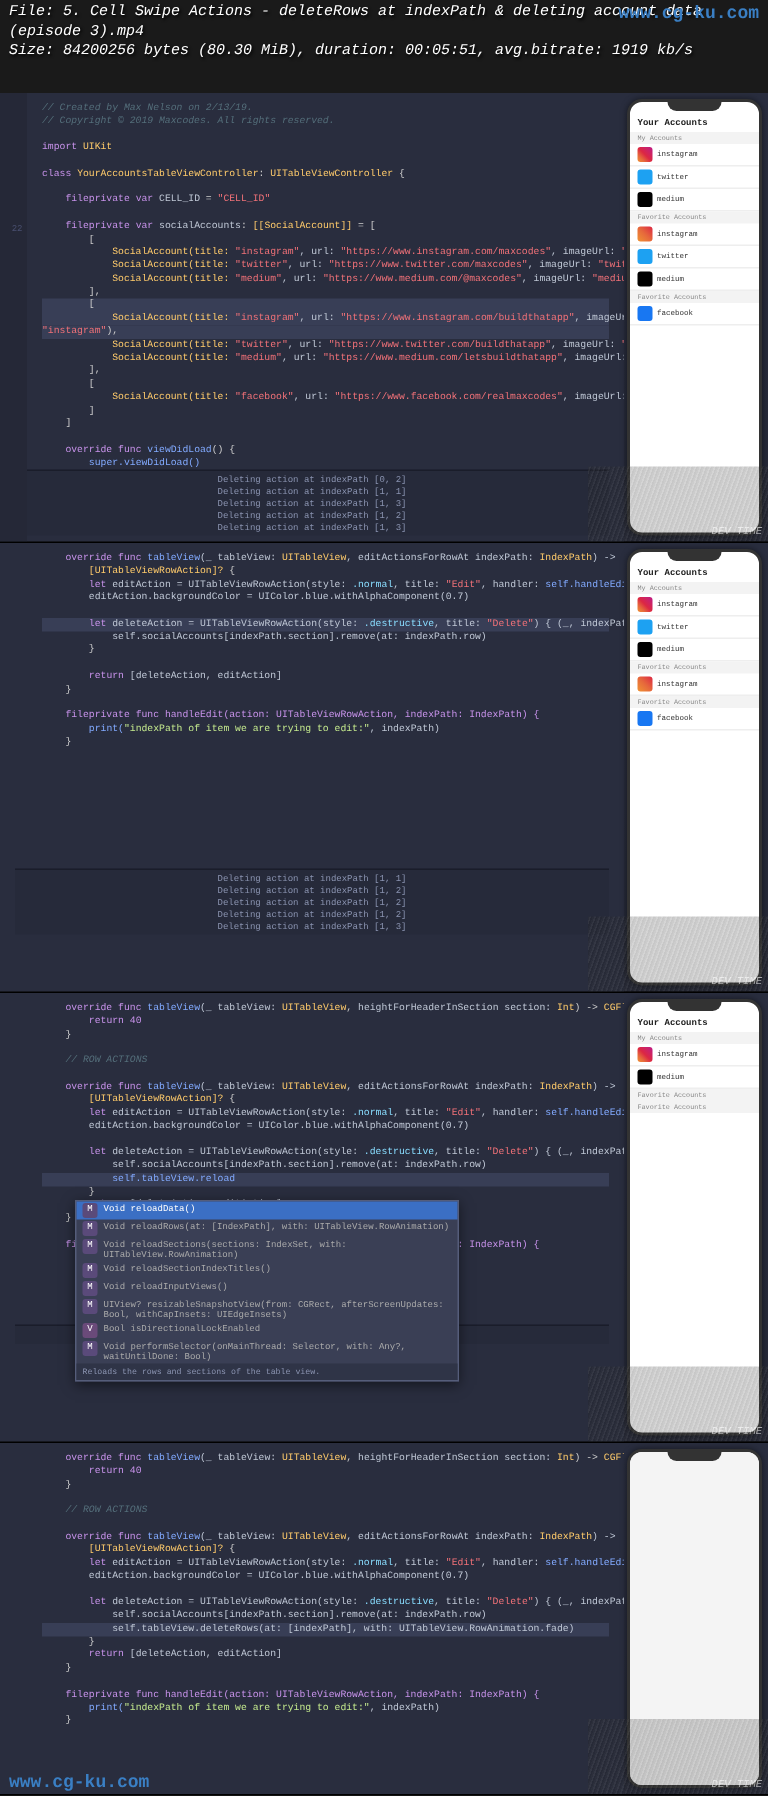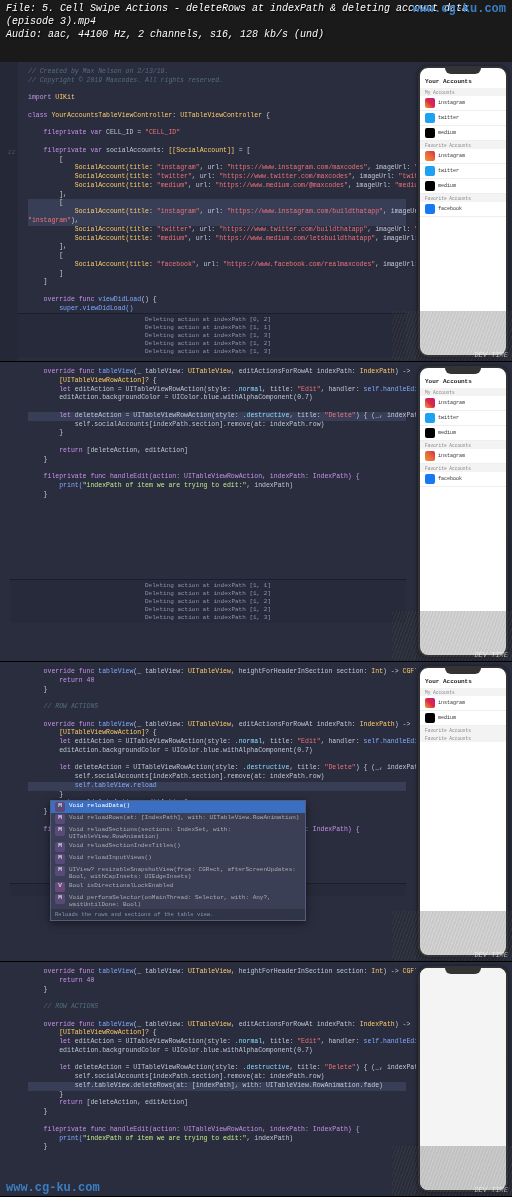--- a/index.html
+++ b/index.html
@@ -205,21 +205,21 @@
     padding: 2px 4px;
     color: #8a93b0;
     font-size: 5.5px;
   }
 </style>
 </head>
 <body>
 
 <div class="file-info">
   <div>File: 5. Cell Swipe Actions - deleteRows at indexPath &amp; deleting account data (episode 3).mp4</div>
-  <div>Audio: aac, 44100 Hz, 2 channels, s16, 128 kb/s (und)</div>
+  <div>Size: 84200256 bytes (80.30 MiB), duration: 00:05:51, avg.bitrate: 1919 kb/s</div>
 </div>
 <div class="watermark-top">www.cg-ku.com</div>
 
 <div class="section section1">
   <div class="editor">
     <div class="gutter"><br><br><br><br><br><br><br><br><br><br><br><span>22</span></div>
     <div class="code"><span class="comment">// Created by Max Nelson on 2/13/19.</span>
 <span class="comment">// Copyright © 2019 Maxcodes. All rights reserved.</span>
 
 <span class="kw">import</span> <span class="type">UIKit</span>

